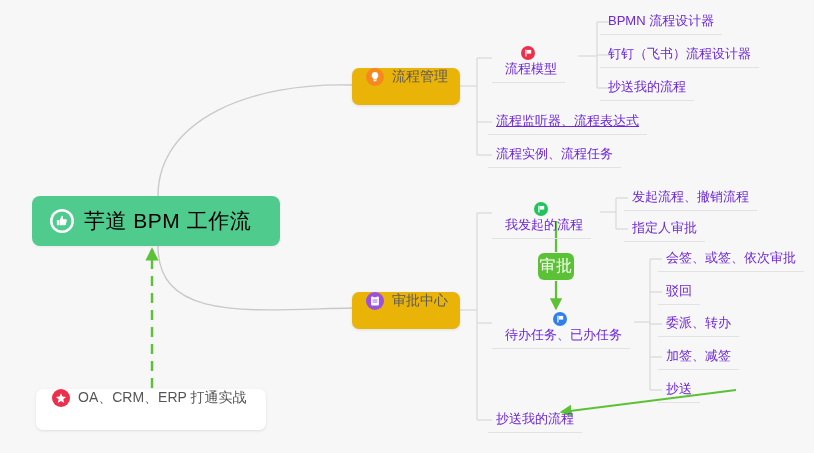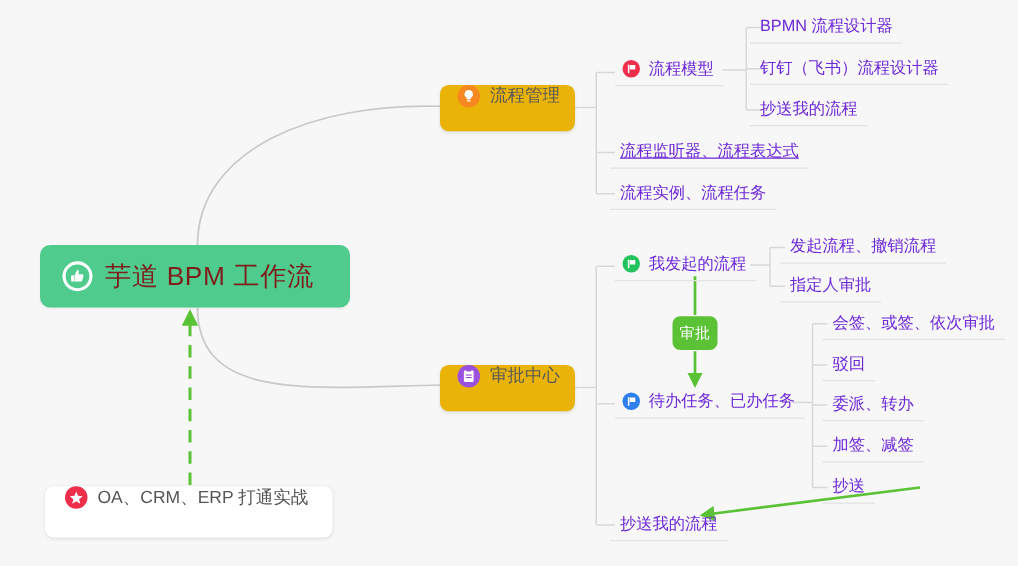--- a/index.html
+++ b/index.html
@@ -38,21 +38,21 @@
     height: 50px;
     background: #4ECB8D;
     border-radius: 8px;
     display: flex;
     align-items: center;
     box-sizing: border-box;
     padding: 0 18px;
     box-shadow: 0 1px 2px rgba(0,0,0,0.06);
   }
   .root-label {
-    color: #7f1d1d;
+    color: #000000;
     font-size: 21px;
     letter-spacing: 0.5px;
     margin-left: 10px;
     white-space: nowrap;
   }
 
   
   .branch-card {
     position: absolute;
     background: #eab308;
@@ -80,20 +80,21 @@
     color: #6d28d9;
     white-space: nowrap;
     padding: 0 8px 5px 8px;
     border-bottom: 1px solid #e2e2e2;
     line-height: 17px;
     display: flex;
     align-items: center;
   }
   .leaf.with-icon {
     padding-left: 6px;
+    flex-direction: column;
   }
   .leaf .leaf-text {
     margin-left: 7px;
   }
   .leaf.no-icon .leaf-text { margin-left: 0; }
 
   
   #bottom-card {
     position: absolute;
     left: 36px;
@@ -117,21 +118,21 @@
     left: 538px;
     top: 253px;
     width: 36px;
     height: 27px;
     background: #5BC236;
     border-radius: 6px;
     display: flex;
     align-items: center;
     justify-content: center;
     color: #fff;
-    font-size: 12px;
+    font-size: 16px;
     letter-spacing: 0.5px;
   }
 
   
   .circ-icon {
     width: 18px;
     height: 18px;
     border-radius: 50%;
     display: inline-flex;
     align-items: center;

